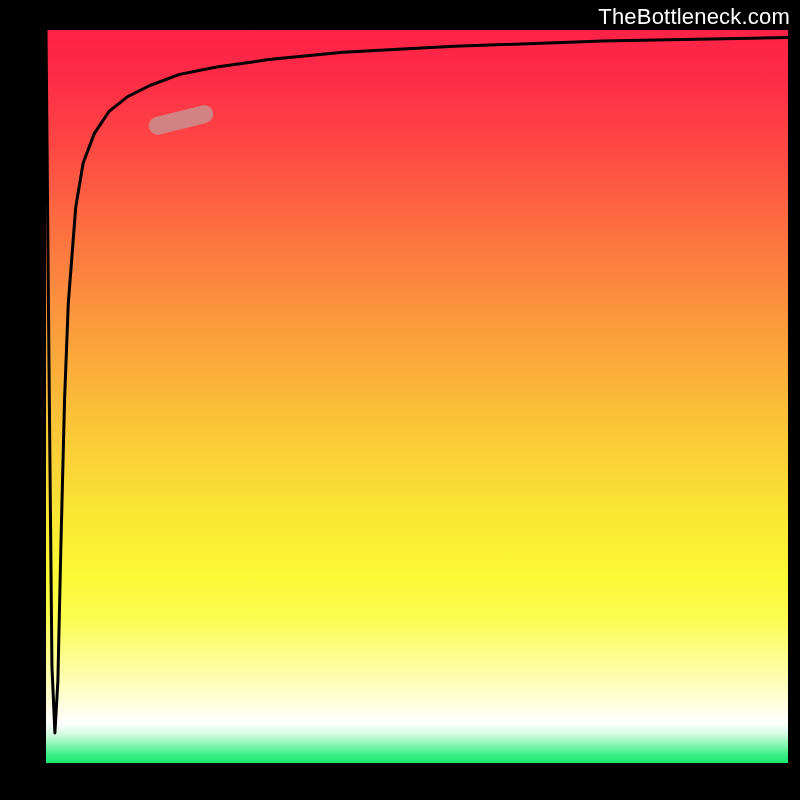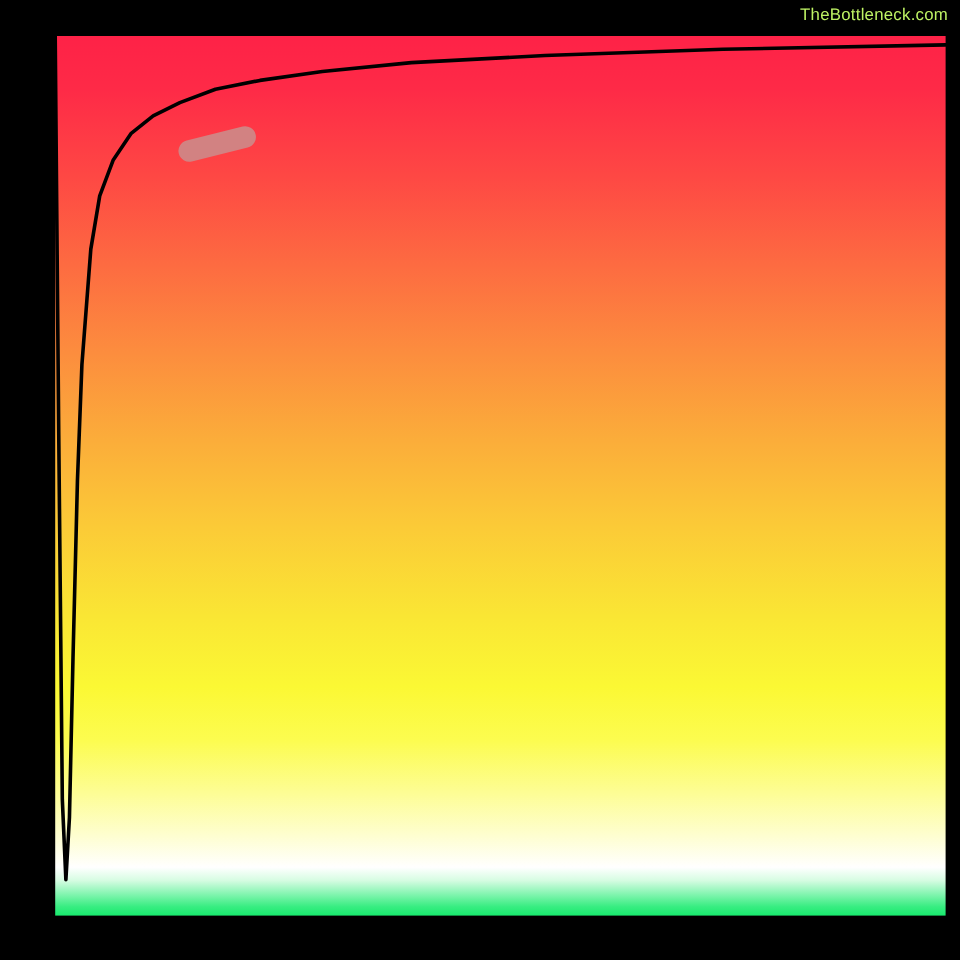--- a/index.html
+++ b/index.html
@@ -11,22 +11,22 @@
     width: 800px;
     height: 800px;
     background: #000;
     position: relative;
     font-family: Arial, Helvetica, sans-serif;
   }
   .attribution {
     position: absolute;
     top: 4px;
     right: 10px;
-    color: #bef264;
-    font-size: 14px;
+    color: #ffffff;
+    font-size: 22px;
     font-weight: 500;
     letter-spacing: 0.2px;
     z-index: 10;
   }
   .plot-area {
     position: absolute;
     left: 46px;
     top: 30px;
     width: 742px;
     height: 733px;

